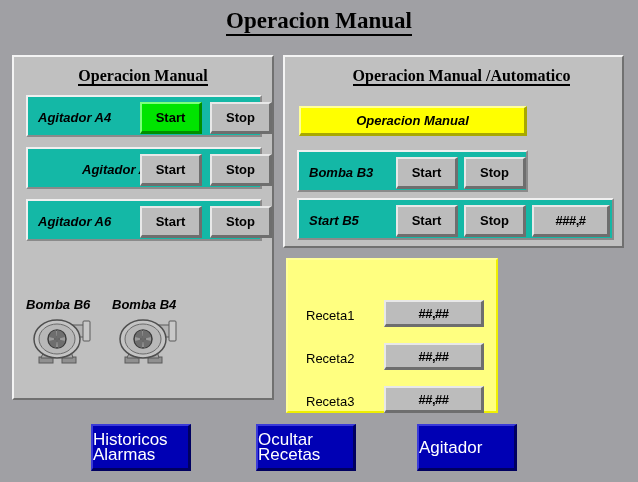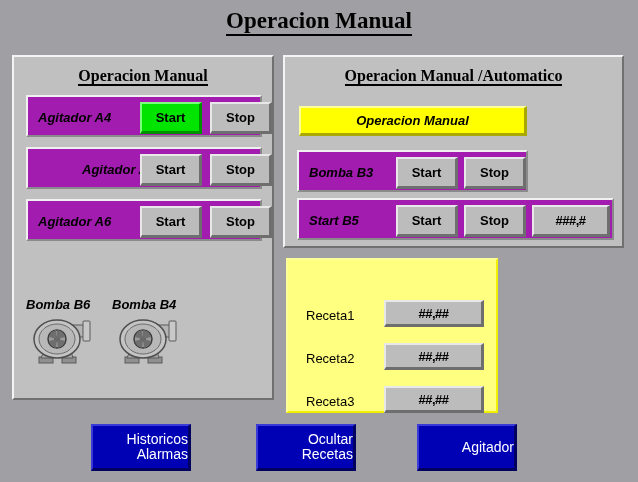--- a/index.html
+++ b/index.html
@@ -60,21 +60,21 @@
     color: #000;
   }
   .panel-title span {
     border-bottom: 2px solid #000;
     padding-bottom: 0px;
   }
 
   
   .devrow {
     position: absolute;
-    background: #a21caf;
+    background: #14b8a6;
     border-top: 2px solid #f0f0f0;
     border-left: 2px solid #f0f0f0;
     border-right: 2px solid #8a8a8a;
     border-bottom: 2px solid #8a8a8a;
     box-sizing: border-box;
   }
   .devlabel {
     position: absolute;
     font-family: "Liberation Sans", sans-serif;
     font-weight: bold;
@@ -184,25 +184,25 @@
   .navbtn {
     position: absolute;
     box-sizing: border-box;
     background: #0000b4;
     border-top: 2px solid #3a3ad8;
     border-left: 2px solid #3a3ad8;
     border-right: 3px solid #000060;
     border-bottom: 3px solid #000060;
     color: #ffffff;
     font-family: "Liberation Sans", sans-serif;
-    font-size: 14px;
+    font-size: 17px;
     line-height: 15px;
     display: flex;
     flex-direction: column;
-    align-items: flex-end;
+    align-items: flex-start;
     justify-content: center;
     text-align: center;
     cursor: pointer;
     user-select: none;
   }
 
   
   .pump-label {
     position: absolute;
     font-family: "Liberation Sans", sans-serif;
@@ -287,21 +287,21 @@
         <path d="M31 15 A9 9 0 0 1 39 22 L31 24 Z" fill="#6e6e6e"></path>
         <path d="M39 26 A9 9 0 0 1 32 33 L31 24 Z" fill="#6e6e6e"></path>
         <path d="M30 33 A9 9 0 0 1 23 26 L31 24 Z" fill="#6e6e6e"></path>
         <path d="M23 22 A9 9 0 0 1 30 15 L31 24 Z" fill="#6e6e6e"></path>
       </svg>
     </div>
   </div>
 
   <div class="panel" style="left:283px; top:55px; width:341px; height:193px;">
 
-    <div class="panel-title" style="top:10px;">
+    <div class="panel-title" style="top:10px;padding-left:8px;">
       <span>Operacion Manual /Automatico</span>
     </div>
 
     <div class="mode-banner" style="left:14px; top:49px; width:228px; height:30px;">Operacion Manual</div>
 
     <div class="devrow" style="left:12px; top:93px; width:231px; height:42px;">
       <div class="devlabel" style="left:10px; top:13px;">Bomba B3</div>
       <div class="btn3d" style="left:97px; top:5px; width:62px; height:32px;">Start</div>
       <div class="btn3d" style="left:165px; top:5px; width:62px; height:32px;">Stop</div>
     </div>

